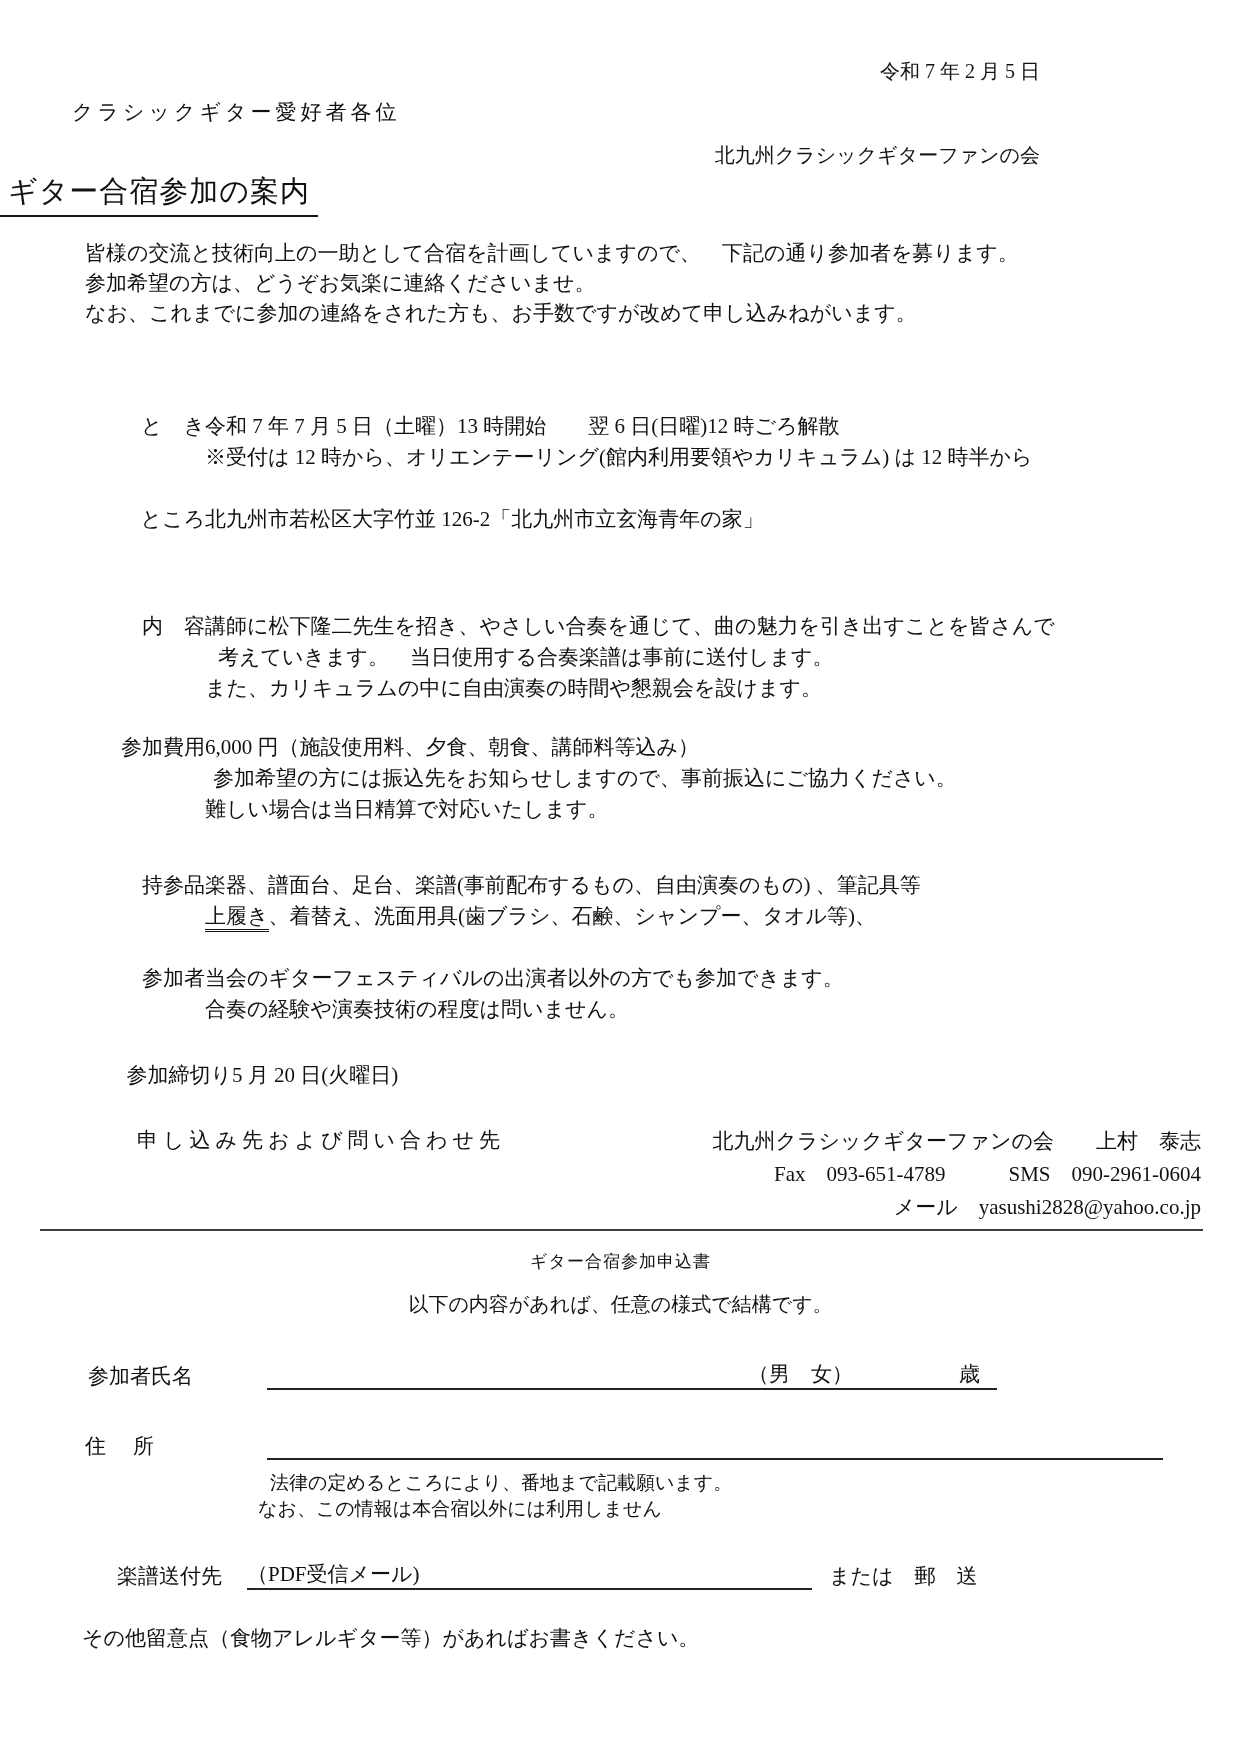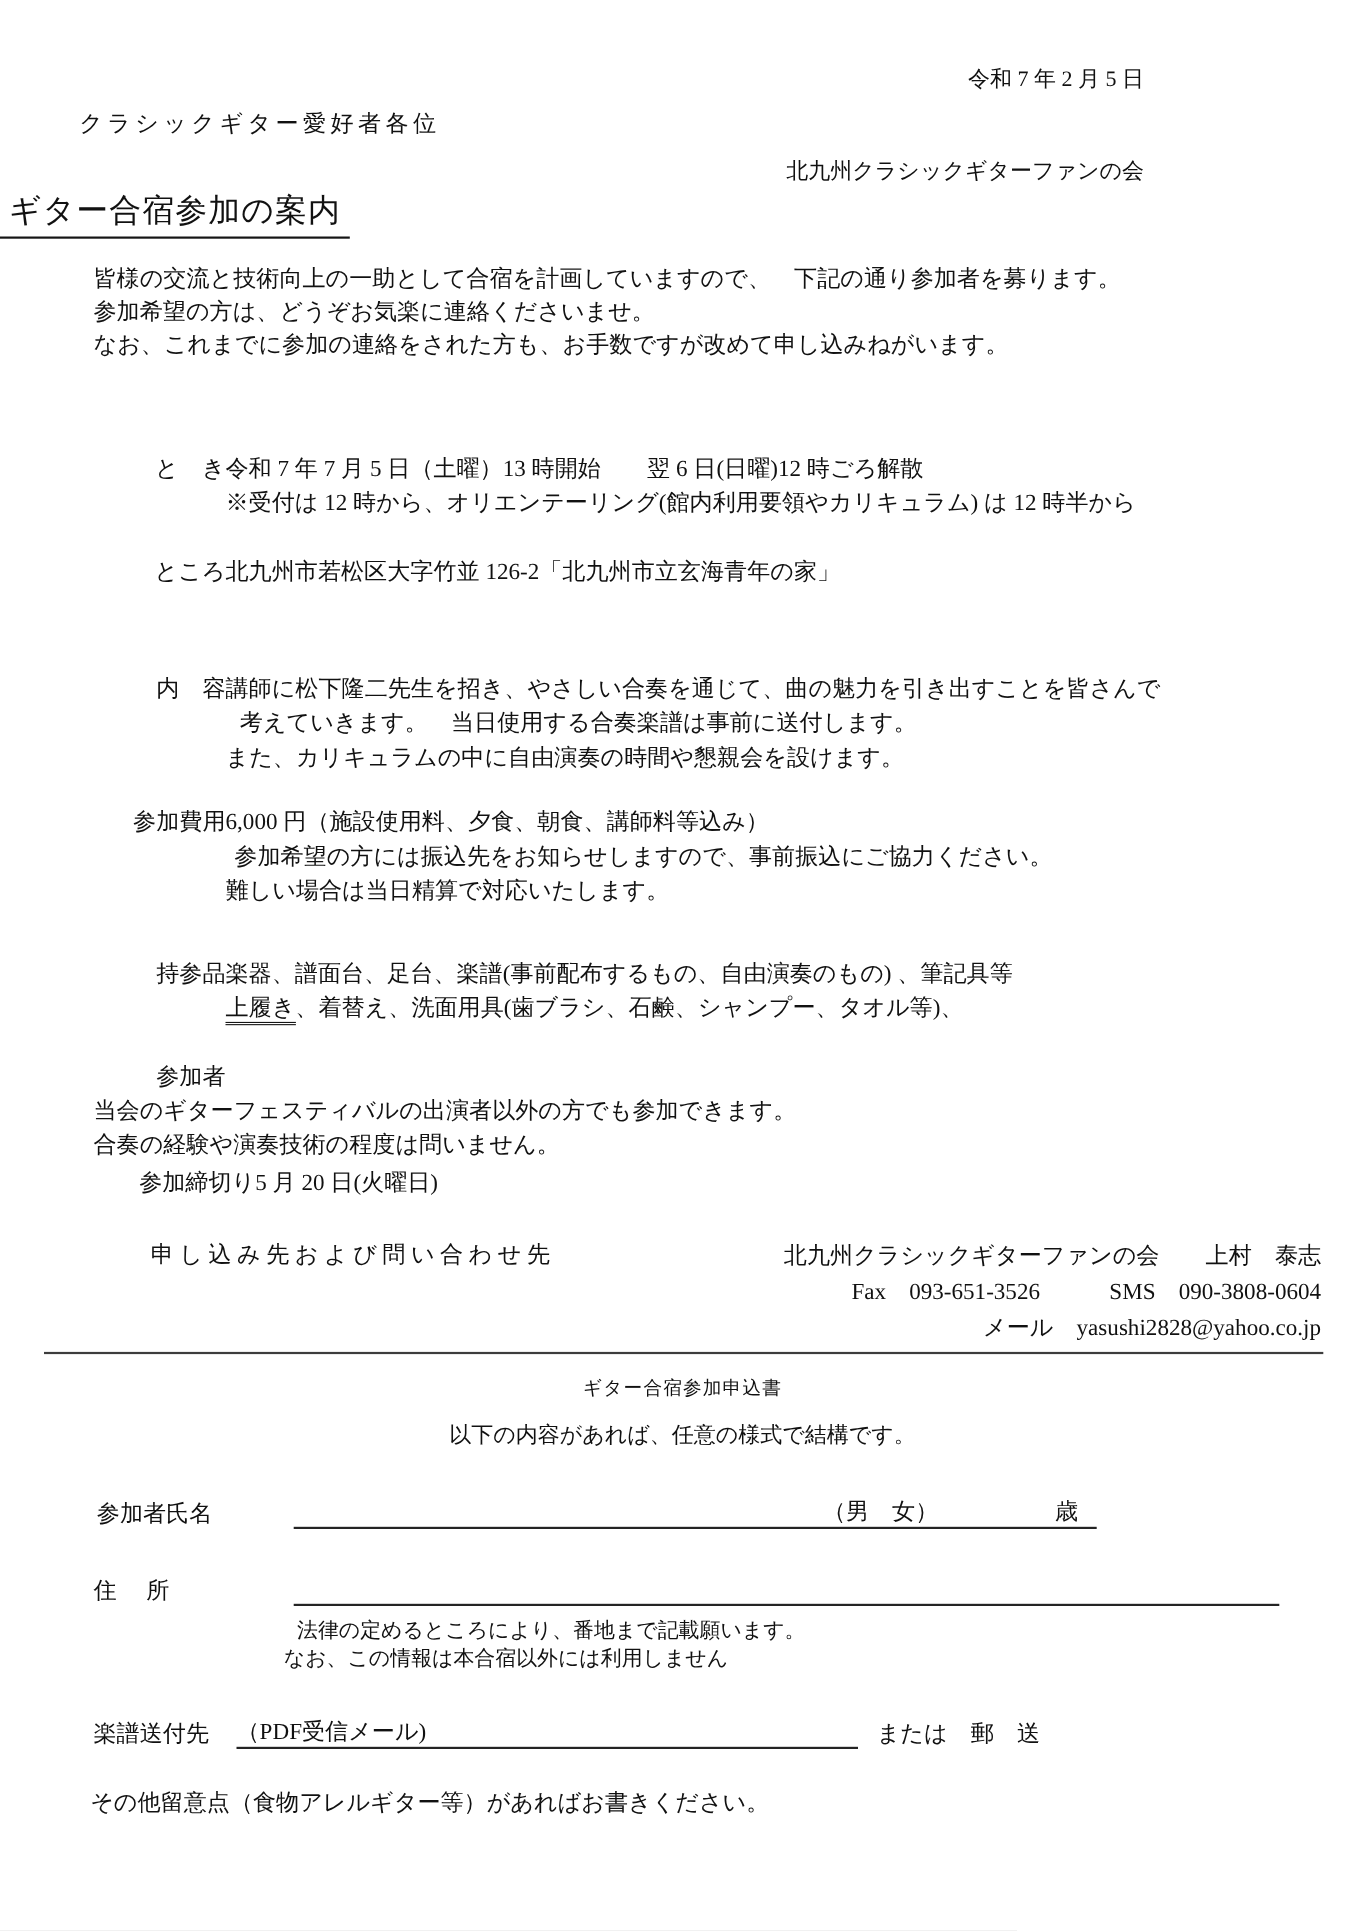--- a/index.html
+++ b/index.html
@@ -94,40 +94,40 @@
   </div>
 
   <div class="abs r" style="top:870px; left:85px; right:40px;">
     <div class="slabel lh">持参品</div>
     <div class="scontent">
       <div>楽器、譜面台、足台、楽譜(事前配布するもの、自由演奏のもの) 、筆記具等</div>
       <div><span class="dblu">上履き</span><span>、着替え、洗面用具(歯ブラシ、石鹸、シャンプー、タオル等)、</span></div>
     </div>
   </div>
 
-  <div class="abs r" style="top:963px; left:85px; right:40px;flex-direction:column;">
+  <div class="abs r" style="top:963px; left:85px; right:40px;">
     <div class="slabel lh">参加者</div>
     <div class="scontent">
       <div>当会のギターフェスティバルの出演者以外の方でも参加できます。</div>
       <div>合奏の経験や演奏技術の程度は問いません。</div>
     </div>
   </div>
 
   <div class="abs r" style="top:1060px; left:85px; right:40px;">
     <div class="slabel lh" style="width:147px;">参加締切り</div>
     <div class="scontent">
       <div>5 月 20 日(火曜日)</div>
     </div>
   </div>
 
   <div class="abs r contact" style="top:1125px; left:80px; right:40px;">
     <div class="contactlabel lh">申し込み先および問い合わせ先</div>
     <div class="scontent">
       <div>北九州クラシックギターファンの会　　上村　泰志</div>
-      <div class="indent30">Fax　093-651-3526　　　SMS　090-3808-0604</div>
+      <div class="indent30">Fax　093-651-4789　　　SMS　090-2961-0604</div>
       <div class="indent25">メール　yasushi2828@yahoo.co.jp</div>
     </div>
   </div>
 
   <div class="abs hrule"></div>
 
   <div class="abs formtitle">ギター合宿参加申込書</div>
   <div class="abs formsub">以下の内容があれば、任意の様式で結構です。</div>
 
   <div class="abs formrow" style="top:1358px;">
@@ -140,21 +140,21 @@
 
   <div class="abs formrow" style="top:1428px;">
     <div class="flabel" style="margin-left:85px; width:182px; letter-spacing:3px;">住　所</div>
     <div class="uline" style="width:896px;"></div>
   </div>
 
   <div class="abs note" style="top:1471px; left:270px;">法律の定めるところにより、番地まで記載願います。</div>
   <div class="abs note" style="top:1497px; left:258px;">なお、この情報は本合宿以外には利用しません</div>
 
   <div class="abs formrow" style="top:1558px;">
-    <div class="flabel" style="margin-left:85px; width:130px;">楽譜送付先</div>
+    <div class="flabel" style="margin-left:117px; width:130px;">楽譜送付先</div>
     <div class="uline" style="width:565px;">
       <span>（PDF受信メール)</span>
     </div>
     <div class="flabel" style="margin-left:17px;">または　郵　送</div>
   </div>
 
   <div class="abs" style="top:1624px; left:82px;">その他留意点（食物アレルギター等）があればお書きください。</div>
 
 </div>
 

